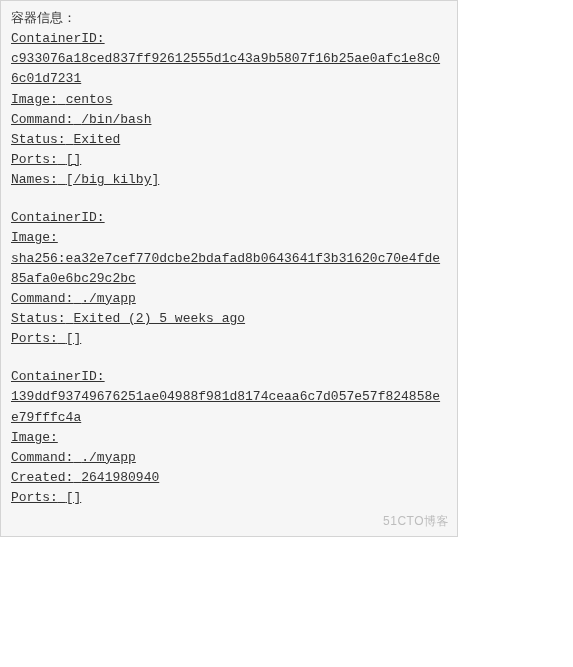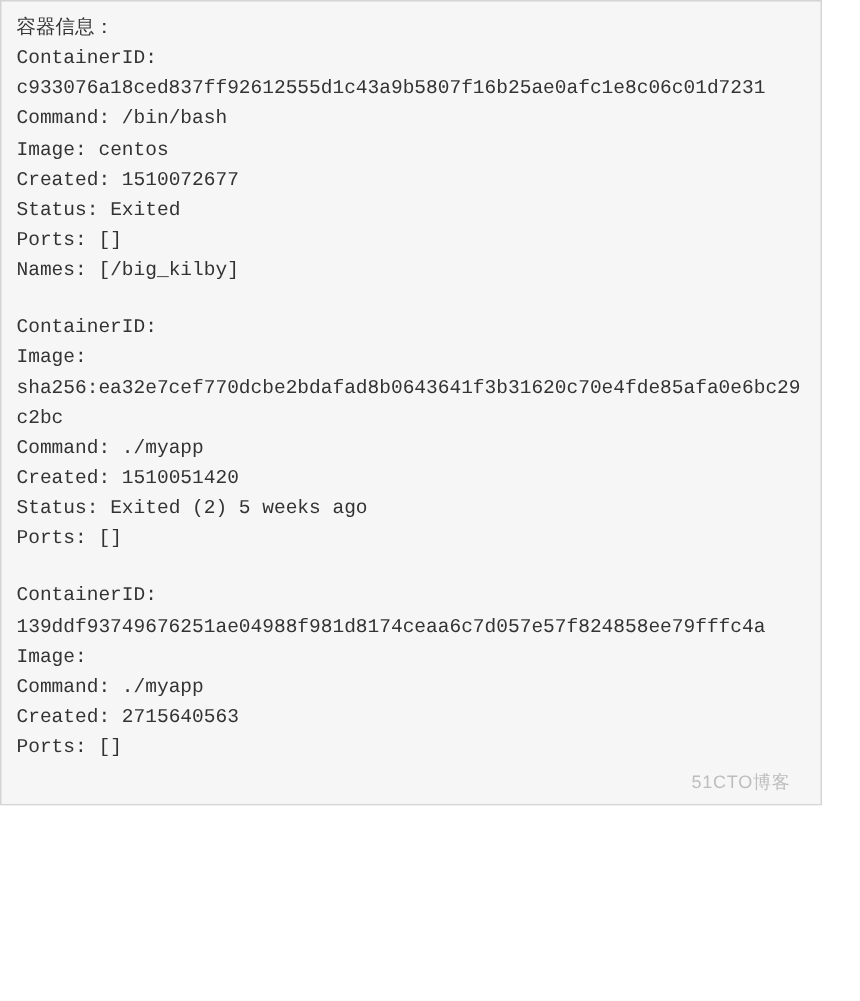--- a/index.html
+++ b/index.html
@@ -5,79 +5,78 @@
   body {
     margin: 0;
     padding: 0;
     background: #ffffff;
     font-family: "Courier New", Consolas, monospace;
     font-size: 13px;
     line-height: 1.55;
     color: #333333;
   }
   .panel {
-    width: 548px;
+    width: 458px;
     box-sizing: border-box;
     border: 1px solid #d4d4d4;
     background: #f6f6f6;
     padding: 8px 10px 10px 10px;
     position: relative;
   }
   .line {
     white-space: pre-wrap;
     word-break: break-all;
   }
   .group {
     margin-bottom: 18px;
+    text-decoration: underline;
   }
   .group:last-child {
     margin-bottom: 0;
   }
   .watermark {
     position: absolute;
-    right: 20px;
+    right: 8px;
     bottom: 6px;
     font-family: Arial, sans-serif;
     font-size: 12px;
     color: rgba(120,120,120,0.45);
     font-weight: 500;
     letter-spacing: 0.5px;
   }
 </style>
 </head>
 <body>
 
 <div class="panel">
 
   <div class="line">容器信息：</div>
 
   <div class="group">
     <div class="line">ContainerID:</div>
     <div class="line">c933076a18ced837ff92612555d1c43a9b5807f16b25ae0afc1e8c06c01d7231</div>
+    <div class="line"><span>Image:</span> <span>centos</span></div>
     <div class="line"><span>Command:</span> <span>/bin/bash</span></div>
-    <div class="line"><span>Image:</span> <span>centos</span></div>
-    <div class="line"><span>Created:</span> <span>1510072677</span></div>
     <div class="line"><span>Status:</span> <span>Exited</span></div>
     <div class="line"><span>Ports:</span> <span>[]</span></div>
     <div class="line"><span>Names:</span> <span>[/big_kilby]</span></div>
   </div>
 
   <div class="group">
     <div class="line">ContainerID:</div>
     <div class="line">Image:</div>
     <div class="line">sha256:ea32e7cef770dcbe2bdafad8b0643641f3b31620c70e4fde85afa0e6bc29c2bc</div>
     <div class="line"><span>Command:</span> <span>./myapp</span></div>
-    <div class="line"><span>Created:</span> <span>1510051420</span></div>
     <div class="line"><span>Status:</span> <span>Exited (2) 5 weeks ago</span></div>
     <div class="line"><span>Ports:</span> <span>[]</span></div>
   </div>
 
   <div class="group">
     <div class="line">ContainerID:</div>
     <div class="line">139ddf93749676251ae04988f981d8174ceaa6c7d057e57f824858ee79fffc4a</div>
     <div class="line">Image:</div>
     <div class="line"><span>Command:</span> <span>./myapp</span></div>
-    <div class="line"><span>Created:</span> <span>2715640563</span></div>
+    <div class="line"><span>Created:</span> <span>2641980940</span></div>
     <div class="line"><span>Ports:</span> <span>[]</span></div>
   </div>
 
   <div class="watermark">51CTO博客</div>
 </div>
 
 </body></html>

